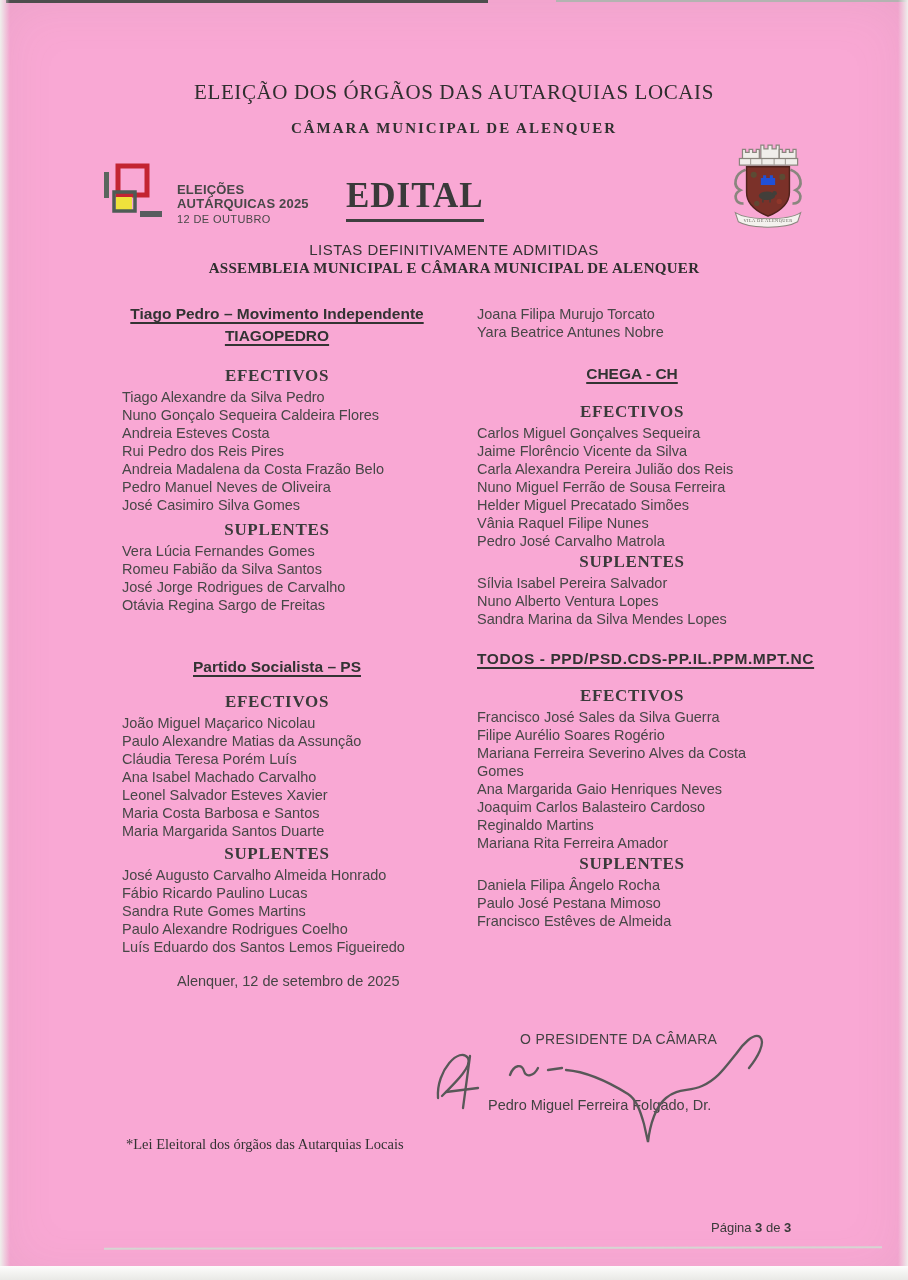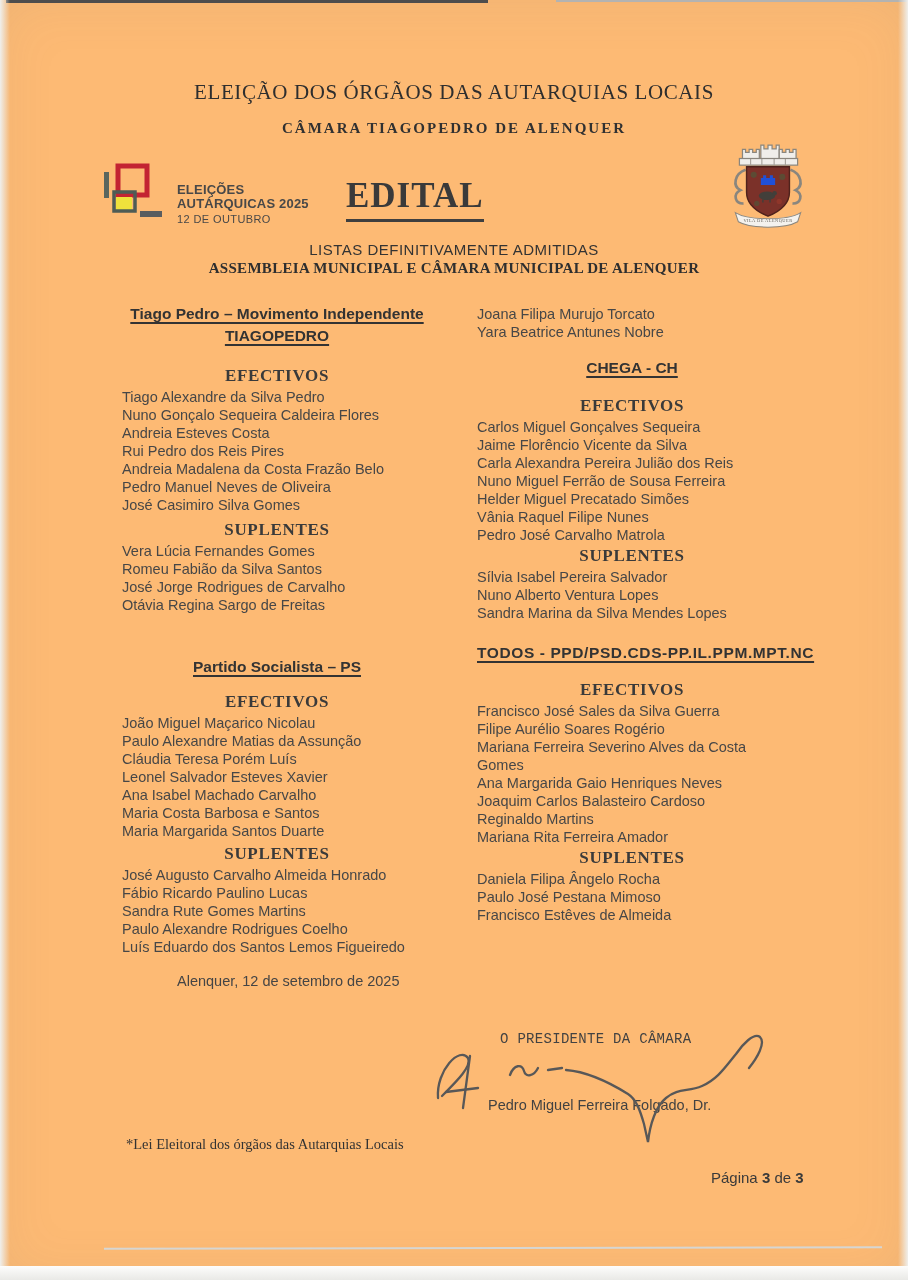--- a/index.html
+++ b/index.html
@@ -1,18 +1,18 @@
 <!DOCTYPE html>
 <html><head>
 <meta charset="utf-8">
 <style>
   html,body { margin:0; padding:0; background:#eceae7; }
   .scan-page {
     position:relative; width:908px; height:1280px; margin:0 auto;
-    background:#fdba74; overflow:hidden;
+    background:#f9a8d4; overflow:hidden;
     box-shadow: inset 0 0 55px rgba(120,120,115,0.12);
     font-family:"Liberation Sans", sans-serif; color:#3d3d3d;
   }
   
   .scan-line-top-left { position:absolute; top:0; left:6px; width:482px; height:3px; background:#4d4d4d; }
   .scan-line-top-right { position:absolute; top:0; left:556px; width:352px; height:2px; background:#b3b3b1; }
   .scan-line-bottom { position:absolute; top:1247px; left:104px; width:778px; height:1.5px; background:#d6d6d3; transform:rotate(-0.1deg); }
   .edge-bottom { position:absolute; left:0; bottom:0; width:100%; height:14px; background:linear-gradient(#fdfdfc,#e9e9e6); }
   .edge-left { position:absolute; left:0; top:0; width:10px; height:100%; background:linear-gradient(90deg,#efefec,rgba(253,253,252,0)); }
   .edge-right { position:absolute; right:0; top:0; width:10px; height:100%; background:linear-gradient(270deg,#efefec,rgba(253,253,252,0)); }
@@ -48,55 +48,55 @@
 
   .col { position:absolute; width:310px; }
   .col-left { left:122px; top:303px; }
   .col-right { left:477px; top:305px; }
 
   .party-head {
     text-align:center; font-size:15.5px; font-weight:700; line-height:22px; color:#333;
   }
   .party-head span { text-decoration:underline; text-decoration-thickness:2px; text-underline-offset:3px; }
   .party-head.nowrap { text-align:left; white-space:nowrap; letter-spacing:0.6px; }
-  .mt22 { margin-top:16px; } .mt30 { margin-top:42px; } .mt20 { margin-top:20px; }
+  .mt22 { margin-top:22px; } .mt30 { margin-top:42px; } .mt20 { margin-top:20px; }
 
   .group-label {
     text-align:center; font-family:"Liberation Serif", serif; font-size:17px; font-weight:700;
     letter-spacing:0.7px; color:#3a3a3a; line-height:16px; margin-bottom:4px;
   }
   .gl-first { margin-top:21px; } .gl-next { margin-top:6px; }
   .gl-a { margin-top:19px; } .gl-b { margin-top:4px; } .gl-c { margin-top:18px; } .gl-d { margin-top:16px; }
 
   .names div { font-size:14.5px; line-height:18px; color:#474747; }
 
   .place-date { position:absolute; left:177px; top:973px; font-size:14.5px; color:#454545; }
-  .president-title { position:absolute; left:500px; top:1031px; font-size:14px; letter-spacing:0.3px; color:#424242;font-family:Liberation Mono, monospace; }
+  .president-title { position:absolute; left:520px; top:1031px; font-size:14px; letter-spacing:0.3px; color:#424242; }
   .president-name { position:absolute; left:488px; top:1097px; font-size:14.5px; color:#424242; }
   .signature-svg { position:absolute; left:430px; top:1018px; pointer-events:none; }
 
   .footnote {
     position:absolute; left:126px; top:1136px;
     font-family:"Liberation Serif", serif; font-size:14.5px; color:#333;
   }
-  .page-number { position:absolute; left:711px; top:1169px; font-size:15px; color:#3a3a3a; }
+  .page-number { position:absolute; left:711px; top:1220px; font-size:13px; color:#3a3a3a; }
   .page-number b { font-weight:700; }
 </style>
 </head>
 <body>
 
 <div class="scan-page">
 
   <div class="scan-line-top-left"></div>
   <div class="scan-line-top-right"></div>
   <div class="edge-left"></div>
   <div class="edge-right"></div>
 
   <div class="doc-title">ELEIÇÃO DOS ÓRGÃOS DAS AUTARQUIAS LOCAIS</div>
-  <div class="doc-subtitle">CÂMARA TIAGOPEDRO DE ALENQUER</div>
+  <div class="doc-subtitle">CÂMARA MUNICIPAL DE ALENQUER</div>
 
   <div class="logo-block">
     <span>
       <svg width="62" height="64" viewBox="0 0 62 60" aria-hidden="true">
         <rect x="0" y="10" width="5" height="26" fill="#5a665e"></rect>
         <rect x="14" y="4" width="29" height="29" fill="none" stroke="#c32432" stroke-width="5"></rect>
         <rect x="12" y="35" width="16" height="13" fill="#efe13c"></rect>
         <rect x="10" y="30" width="21" height="19" fill="none" stroke="#4e5c55" stroke-width="3.5"></rect>
         <rect x="36" y="49" width="22" height="6" fill="#595d5f"></rect>
       </svg>
@@ -174,22 +174,22 @@
       </div>
 
     <div class="party-head mt30">
       <span>Partido Socialista – PS</span>
     </div>
     <div class="group-label gl-d">EFECTIVOS</div>
     <div class="names">
         <div>João Miguel Maçarico Nicolau</div>
         <div>Paulo Alexandre Matias da Assunção</div>
         <div>Cláudia Teresa Porém Luís</div>
+        <div>Ana Isabel Machado Carvalho</div>
         <div>Leonel Salvador Esteves Xavier</div>
-        <div>Ana Isabel Machado Carvalho</div>
         <div>Maria Costa Barbosa e Santos</div>
         <div>Maria Margarida Santos Duarte</div>
       </div>
     <div class="group-label gl-next">SUPLENTES</div>
     <div class="names">
         <div>José Augusto Carvalho Almeida Honrado</div>
         <div>Fábio Ricardo Paulino Lucas</div>
         <div>Sandra Rute Gomes Martins</div>
         <div>Paulo Alexandre Rodrigues Coelho</div>
         <div>Luís Eduardo dos Santos Lemos Figueiredo</div>

